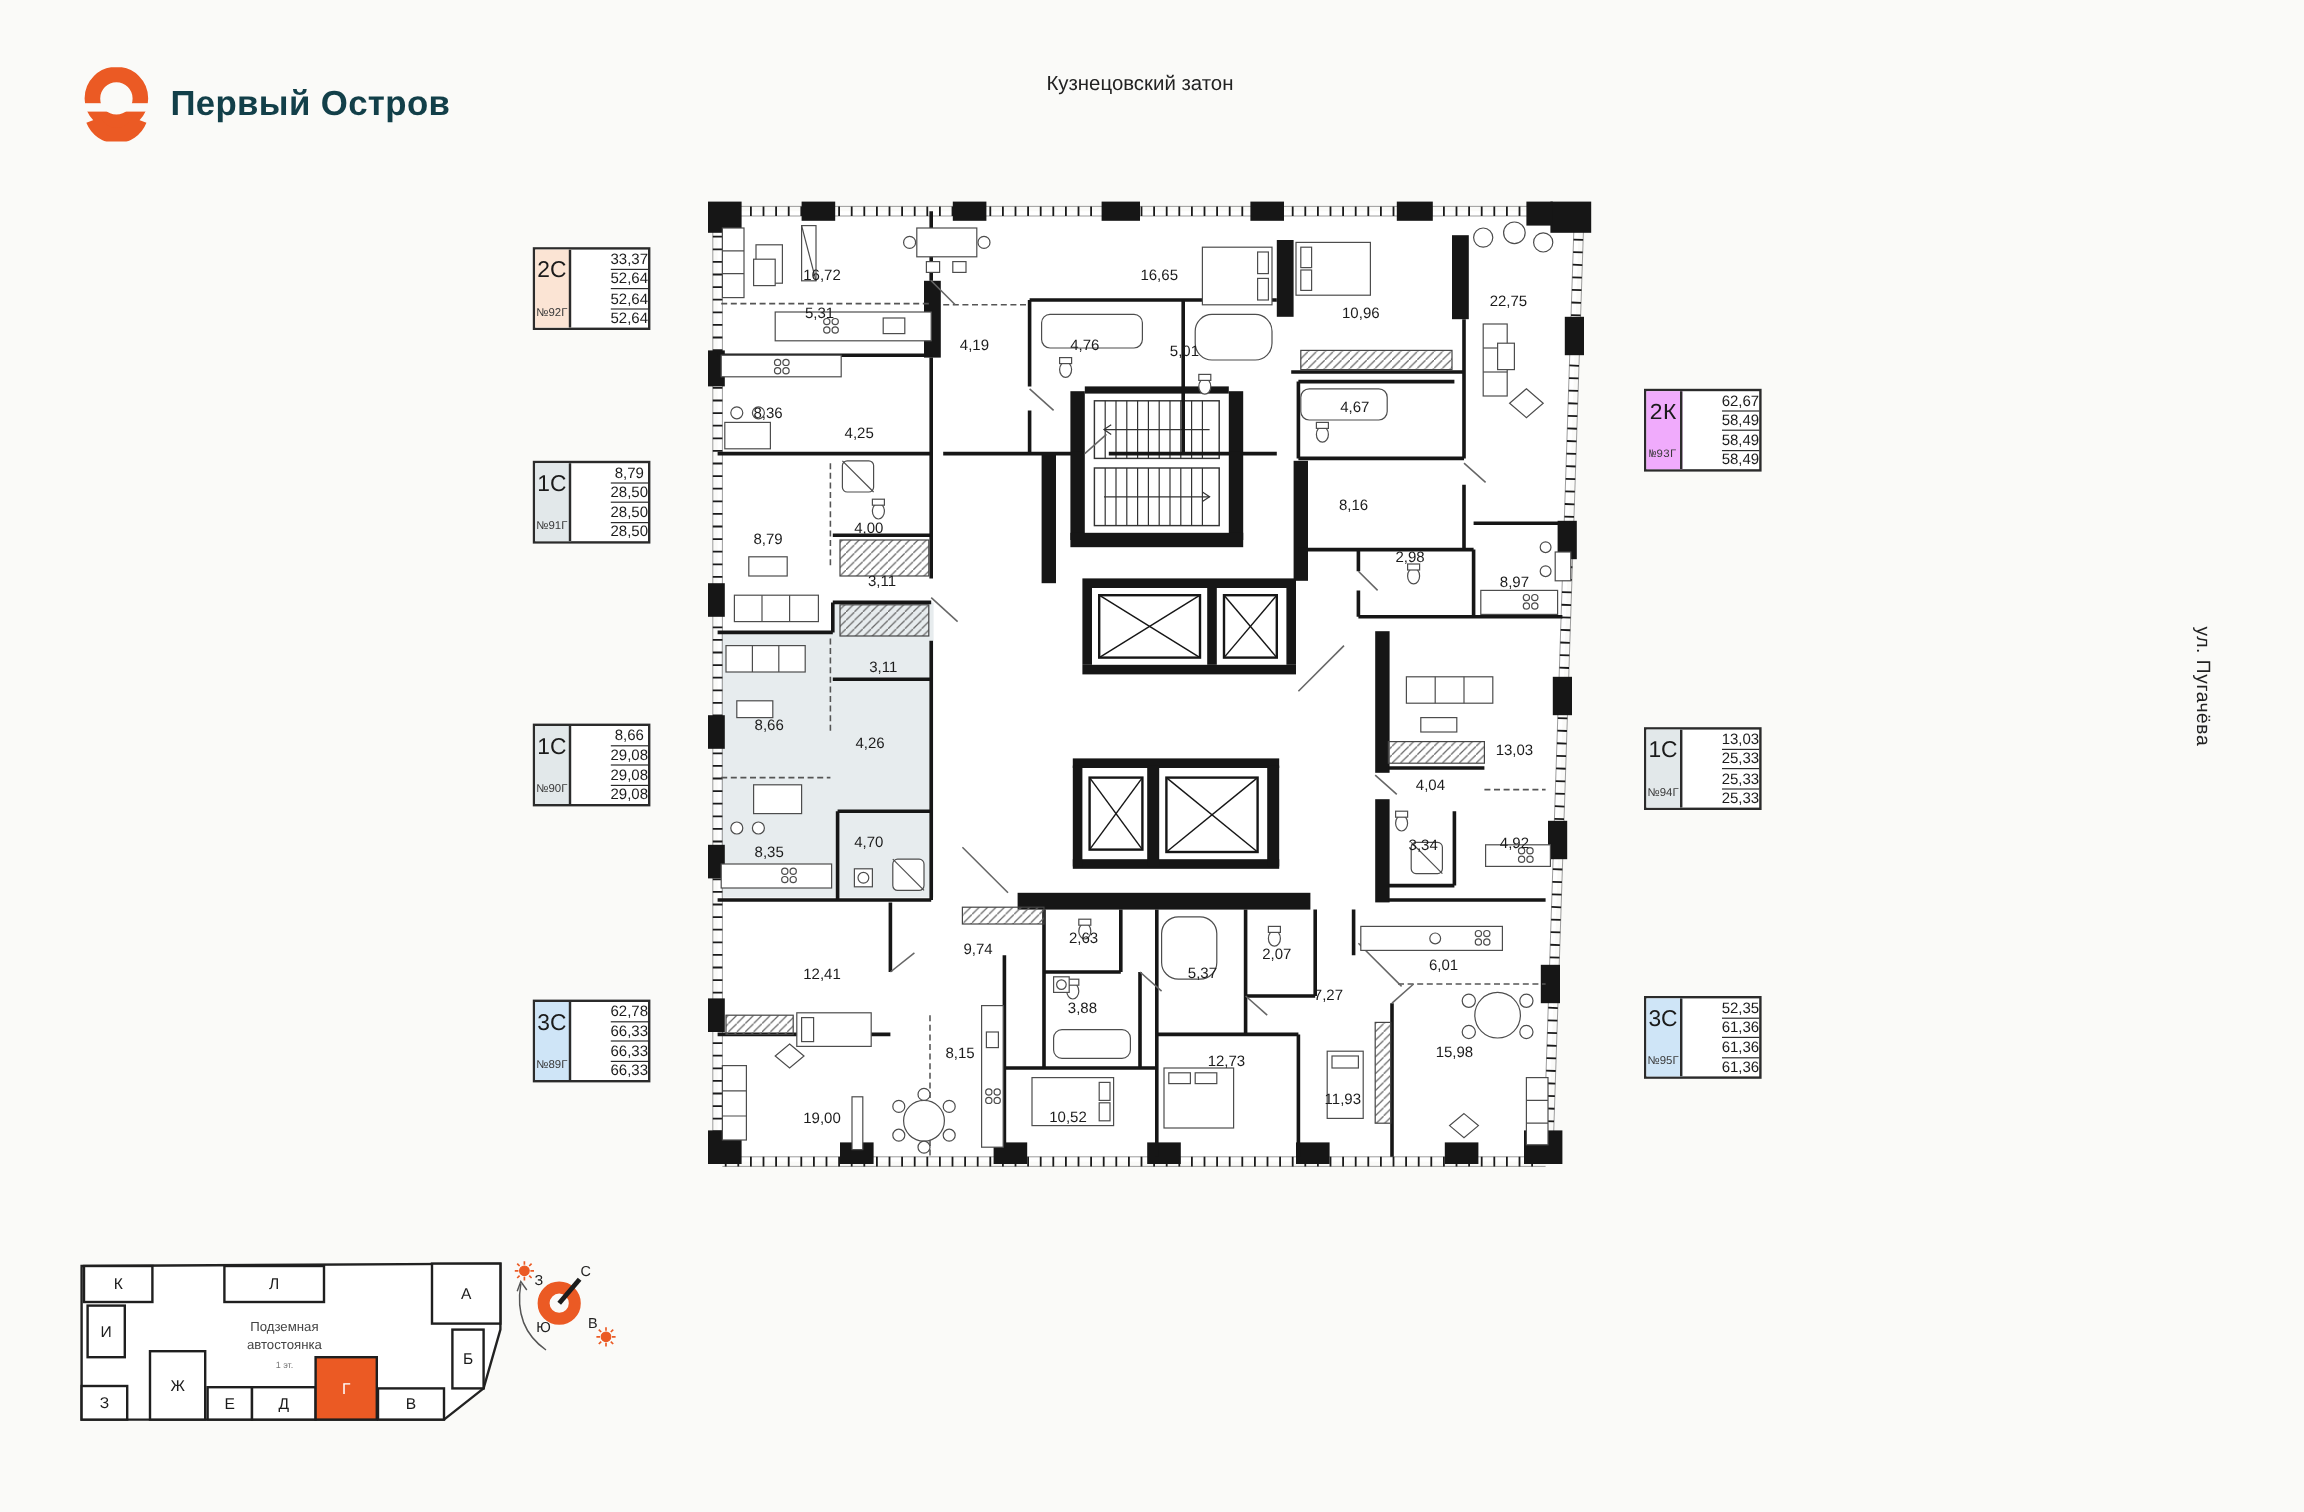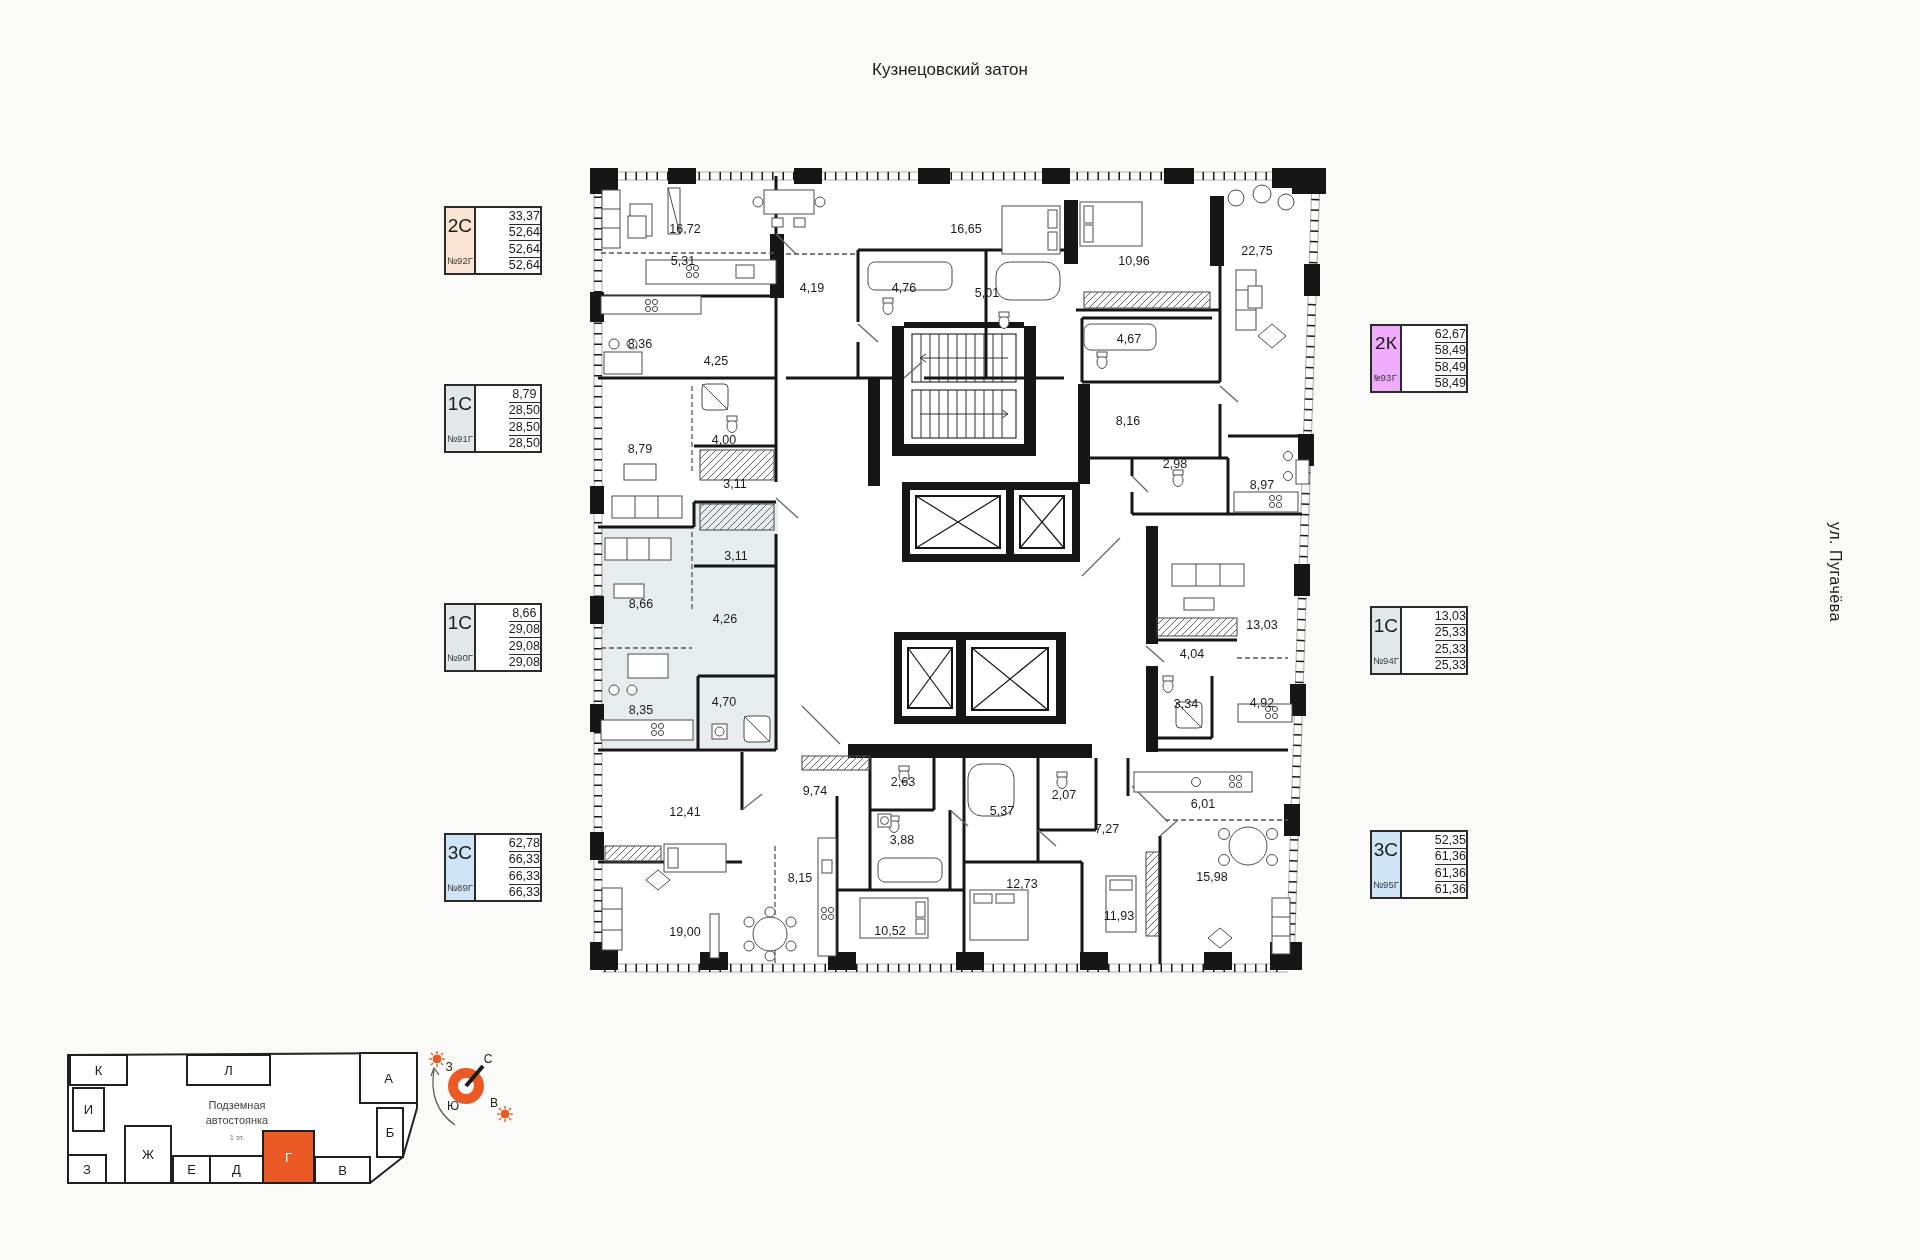--- a/index.html
+++ b/index.html
@@ -28,20 +28,28 @@
   .block-letter.hl{fill:#fff;}
   .parking-txt{font-size:11px;fill:#444;text-anchor:middle;}
   .parking-note{font-size:7.5px;fill:#777;text-anchor:middle;}
   .compass-letter{font-size:12px;fill:#222;text-anchor:middle;}
 </style>
 </head>
 <body>
 
 <div class="page">
 
+  <div class="brand">
+    <svg width="54" height="62" viewBox="0 0 54 62">
+      <circle cx="27" cy="26" r="20" fill="none" stroke="#EB5A24" stroke-width="13"></circle>
+      <rect x="-2" y="30" width="58" height="7" fill="#FAFAF8"></rect>
+      <path d="M8,44 A20.5,21 0 0 0 46,44" fill="none" stroke="#EB5A24" stroke-width="13"></path>
+    </svg>
+    <div class="brand-name">Первый Остров</div>
+  </div>
   <div class="district">Кузнецовский затон</div>
   <div class="street">ул. Пугачёва</div>
 
   <div class="card" style="left:444px;top:206px">
     <div class="sq" style="background: rgb(251, 228, 212);">
         <div class="t">2С</div>
       <div class="n">№92Г</div>
       </div>
     <div class="vals">
       <div>33,37</div>

